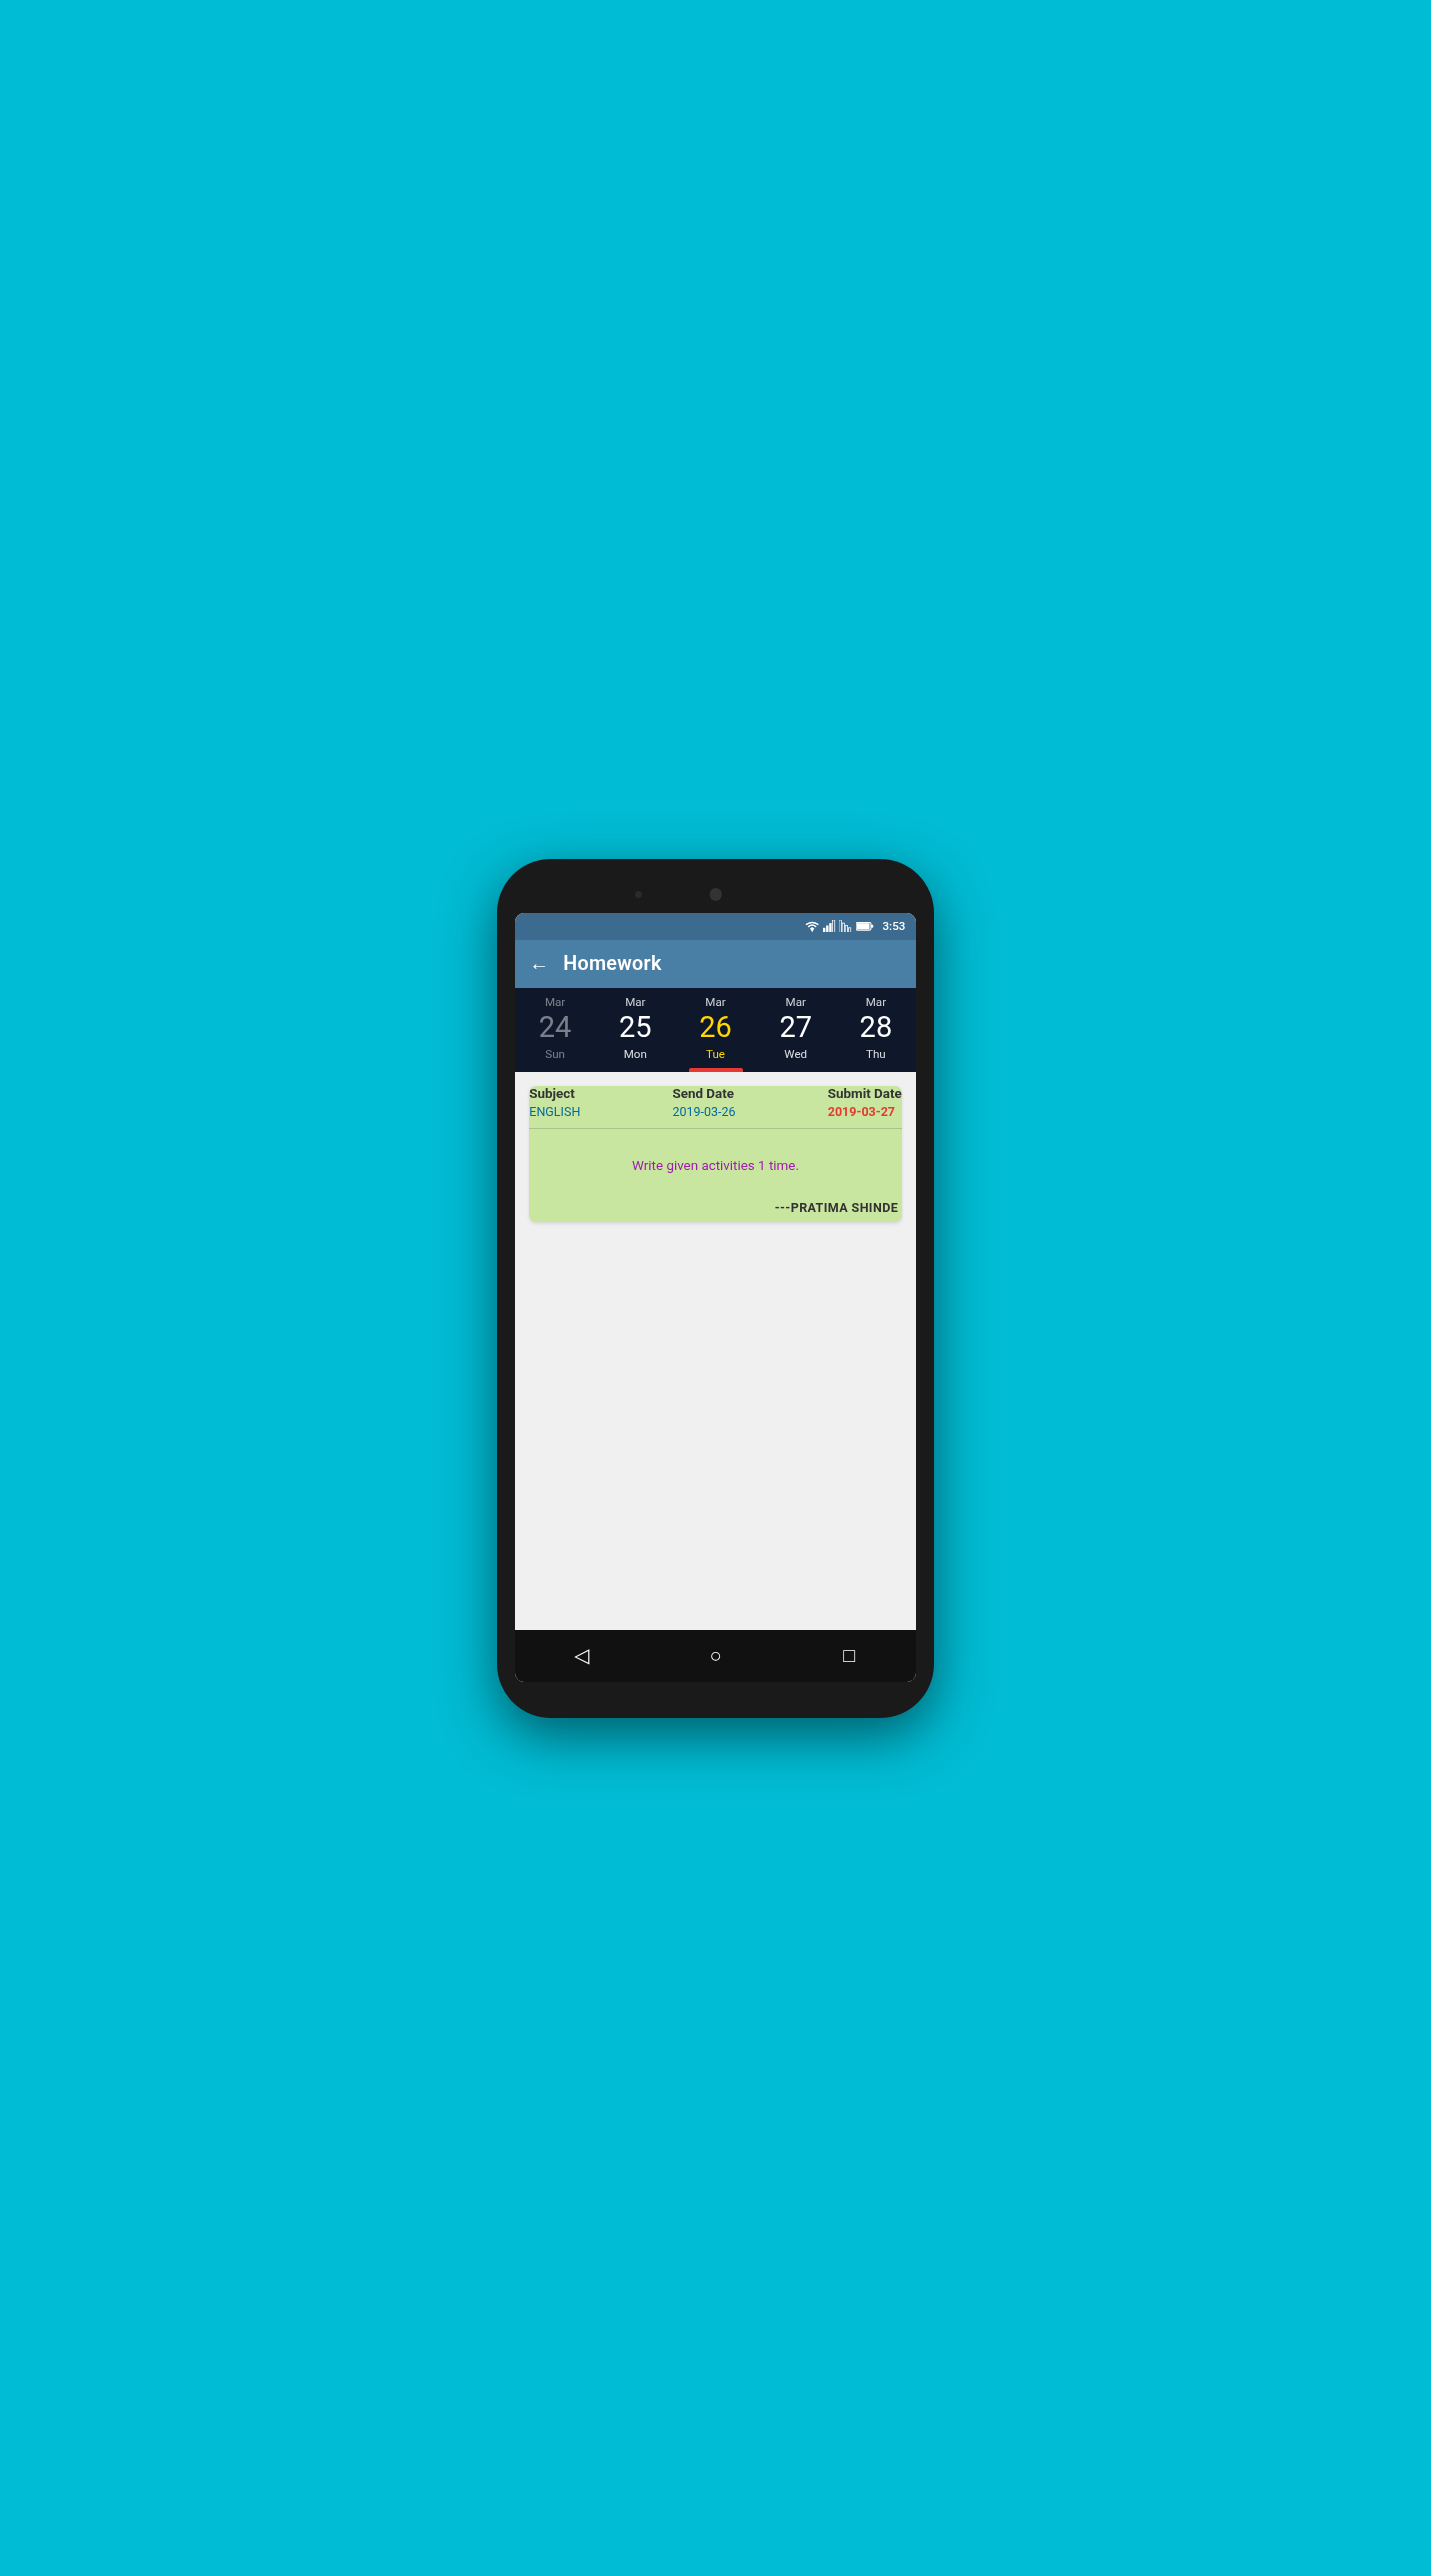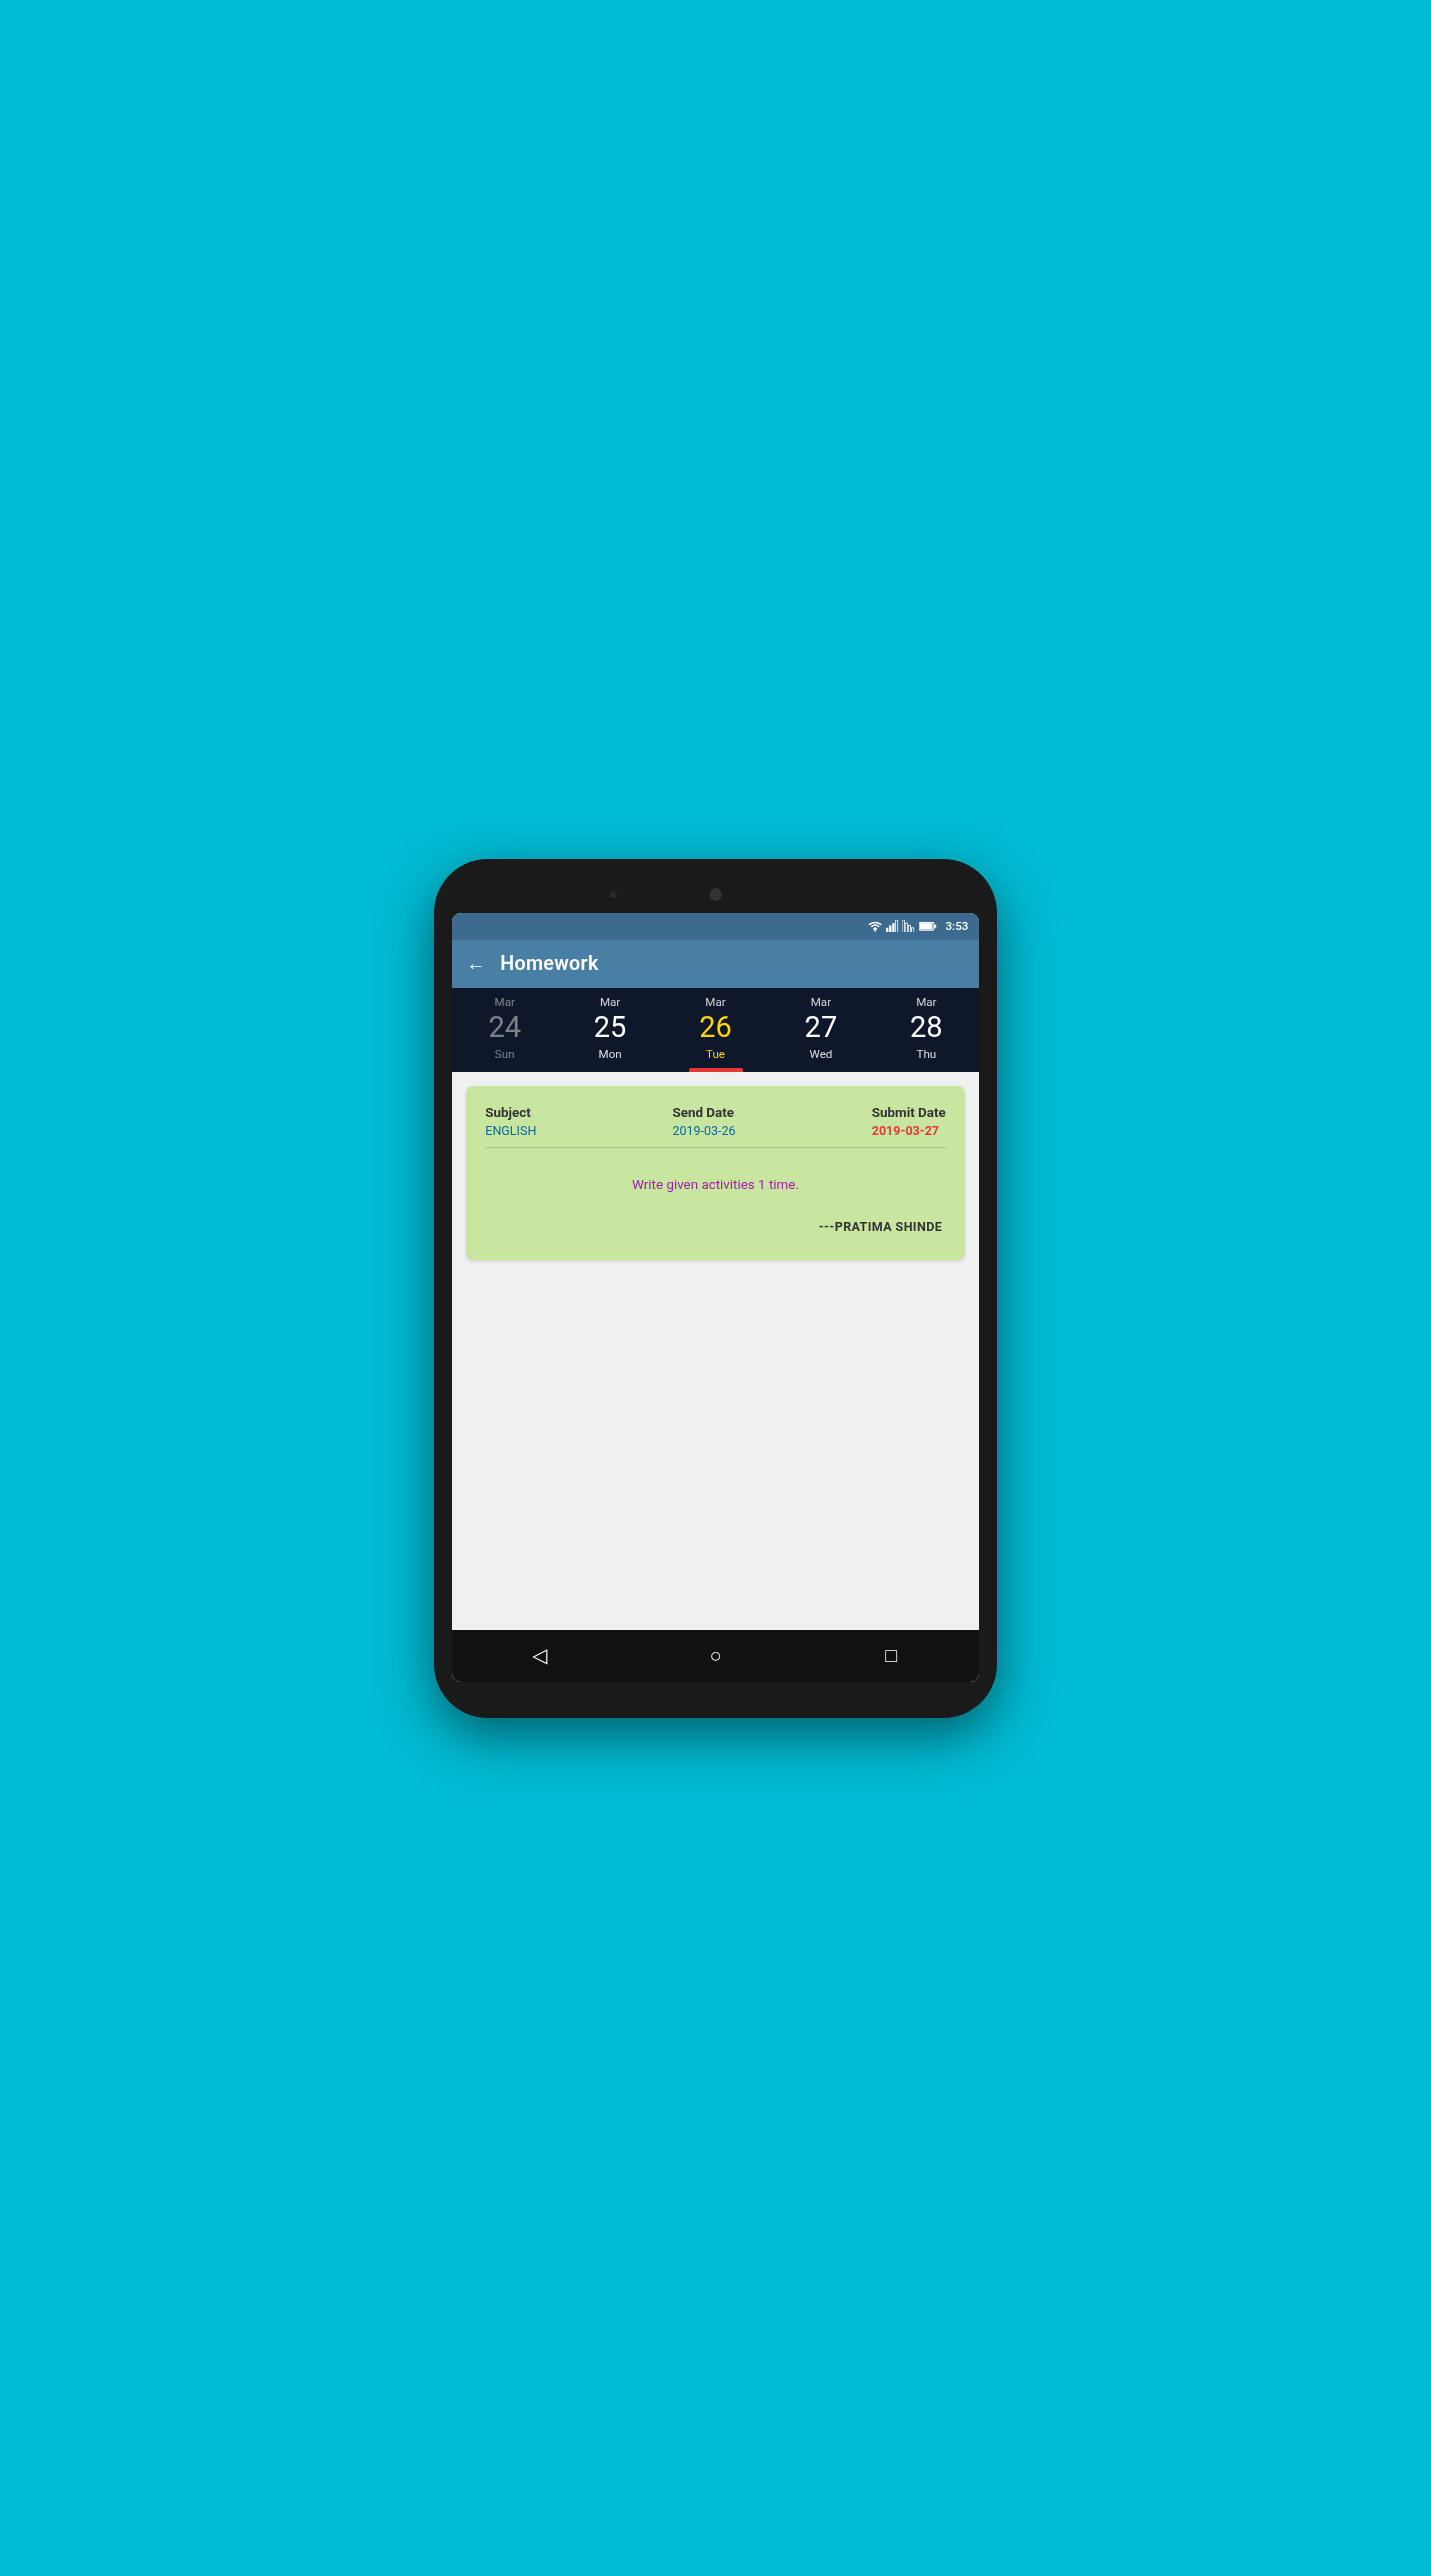--- a/index.html
+++ b/index.html
@@ -7,21 +7,21 @@
     body {
       background-color: #00BCD4;
       display: flex;
       justify-content: center;
       align-items: center;
       min-height: 100vh;
       font-family: 'Roboto', Arial, sans-serif;
     }
 
     .phone-outer {
-      width: 563px;
+      width: 437px;
       height: 859px;
       background: #1a1a1a;
       border-radius: 54px;
       padding: 18px;
       box-shadow: 0 18px 54px rgba(0,0,0,0.5);
       position: relative;
       display: flex;
       flex-direction: column;
     }
 
@@ -180,21 +180,21 @@
       flex: 1;
       background: #f0f0f0;
       padding: 14.3px;
       overflow-y: auto;
     }
 
     
     .homework-card {
       background: #c8e6a0;
       border-radius: 7.2px;
-      padding: 19px;
+      padding: 0;
       box-shadow: 0 1.8px 3.6px rgba(0,0,0,0.1);
     }
 
     .card-header {
       display: flex;
       justify-content: space-between;
       align-items: flex-start;
       border-bottom: 0.9px solid rgba(0,0,0,0.15);
       padding-bottom: 9px;
       margin-bottom: 12.5px;

